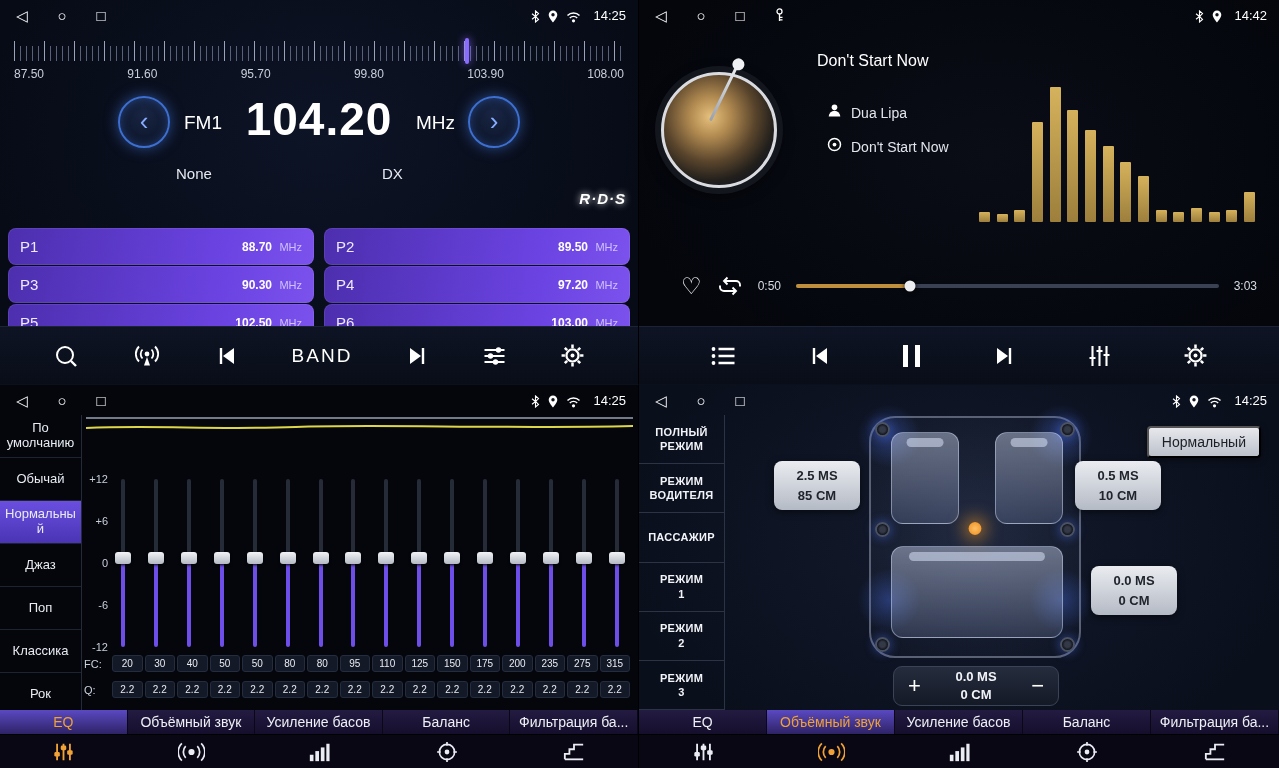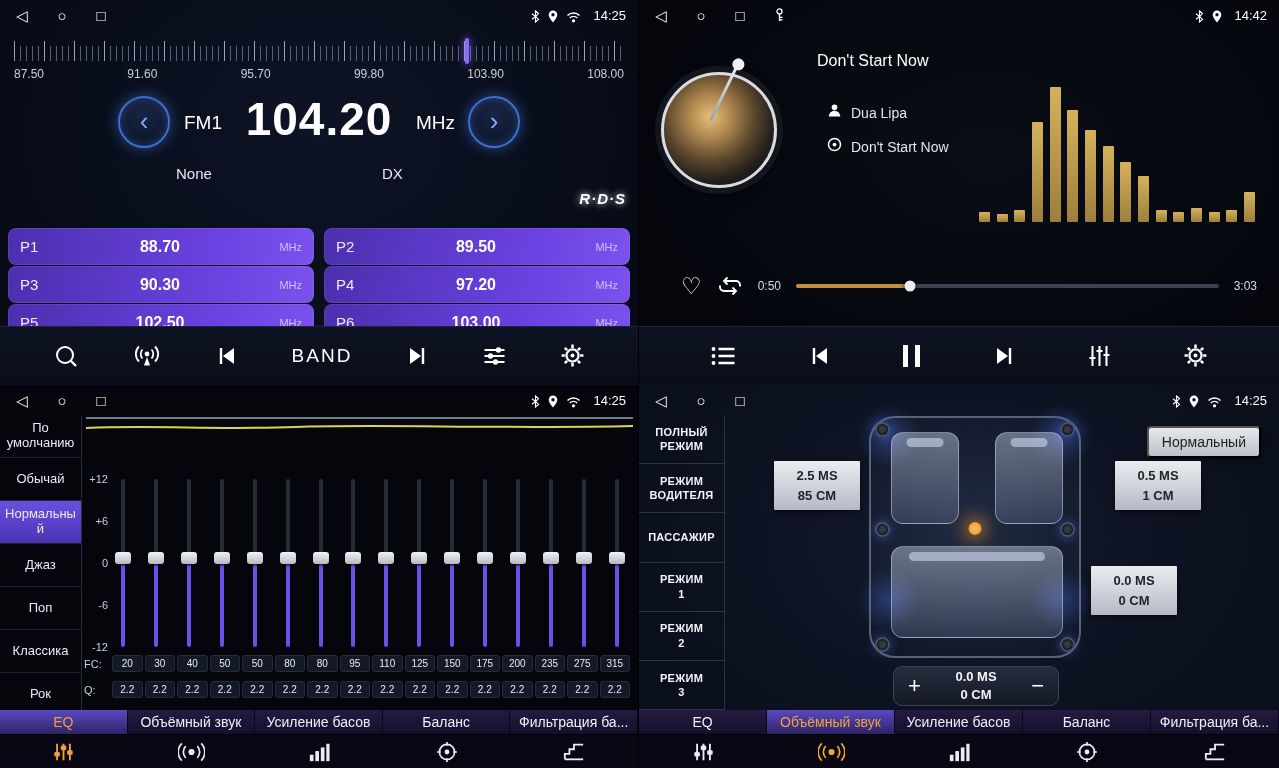--- a/index.html
+++ b/index.html
@@ -32,21 +32,21 @@
 .btn-up{left:468px;top:96px}
 .band-label{position:absolute;left:184px;top:112px;font-size:19px}
 .freq-big{position:absolute;left:0;right:0;top:92px;text-align:center;font-size:46px;font-weight:700;letter-spacing:1px}
 .unit-label{position:absolute;left:416px;top:112px;font-size:19px}
 .sub-none{position:absolute;left:176px;top:165px;font-size:15px;color:#e6e9f0}
 .sub-dx{position:absolute;left:382px;top:165px;font-size:15px;color:#e6e9f0}
 .rds{position:absolute;right:12px;top:190px;font-style:italic;font-weight:700;font-size:15px;letter-spacing:1px;text-shadow:0 0 7px rgba(255,255,255,.9)}
 .presets{position:absolute;left:8px;right:8px;top:228px;display:grid;grid-template-columns:repeat(2,1fr);gap:1px 10px}
 .preset{height:37px;border-radius:8px;background:linear-gradient(100deg,#4c2fae 0%,#6b43e2 70%,#7b52ec 100%);display:flex;align-items:center;padding:0 12px;color:#fff;border:none;cursor:pointer;box-shadow:inset 0 0 0 1px rgba(255,255,255,.08);font-family:inherit}
 .p-id{font-size:15px;width:28px;text-align:left;color:#efeaff}
-.p-freq{flex:1;text-align:center;font-size:16px;font-weight:700}
+.p-freq{flex:1;text-align:right;font-size:12px;font-weight:700}
 .p-unit{font-size:11px;color:#cfc2ff;width:30px;text-align:right}
 
 
 .toolbar{position:absolute;left:0;right:0;bottom:0;height:58px;background:linear-gradient(180deg,#0e1424,#090d18);display:flex;align-items:center;justify-content:space-evenly;border-top:1px solid #1b2335}
 .tb-ico{cursor:pointer;display:flex;align-items:center}
 .tb-band{font-size:19px;letter-spacing:2px;color:#fff;background:none;border:none;cursor:pointer;font-family:inherit}
 
 
 .album{position:absolute;left:22px;top:72px;width:116px;height:116px;border-radius:50%;background:radial-gradient(circle at 42% 38%,#e6c07c 0%,#b08950 22%,#5a452c 48%,#23201c 68%,#101320 85%);border:3px solid #d9dbe0;box-shadow:0 0 0 6px #14161e,0 4px 16px rgba(0,0,0,.85)}
 .tonearm{position:absolute;left:72px;top:-10px;width:3px;height:62px;background:linear-gradient(#eef0f4,#98a0ae);border-radius:2px;transform:rotate(26deg);transform-origin:top center}
@@ -100,22 +100,22 @@
 .g1{left:-14px;top:-14px}.g2{right:-14px;top:-14px}.g3{left:-14px;bottom:24px}.g4{right:-14px;bottom:24px}
 .seat{position:absolute;border-radius:12px;background:linear-gradient(180deg,rgba(205,215,240,.45),rgba(120,135,175,.28));border:1px solid rgba(216,228,255,.45)}
 .seat::before{content:"";position:absolute;left:50%;top:5px;transform:translateX(-50%);width:56%;height:9px;border-radius:5px;background:rgba(226,236,255,.5)}
 .s-fl{left:20px;top:14px;width:68px;height:92px}
 .s-fr{left:124px;top:14px;width:68px;height:92px}
 .s-rear{left:20px;top:128px;width:172px;height:92px}
 .s-rear::before{width:80%}
 .spk{position:absolute;width:15px;height:15px;border-radius:50%;background:radial-gradient(circle,#333947 35%,#0b0d13 75%);border:2px solid #4a5264;box-shadow:0 0 10px 2px rgba(80,120,255,.35)}
 .sp1{left:4px;top:4px}.sp2{right:4px;top:4px}.sp3{left:4px;top:104px}.sp4{right:4px;top:104px}.sp5{left:4px;bottom:4px}.sp6{right:4px;bottom:4px}
 .dot{position:absolute;left:50%;top:104px;transform:translateX(-50%);width:13px;height:13px;border-radius:50%;background:radial-gradient(circle,#ffc066,#ef8c19);box-shadow:0 0 16px 5px rgba(240,150,30,.55)}
-.delay{position:absolute;width:86px;padding:5px 0;border-radius:1px;background:linear-gradient(180deg,#eaecf0,#b4bac5);color:#20242c;text-align:center;font-size:13px;font-weight:700;line-height:1.5;box-shadow:0 2px 7px rgba(0,0,0,.55);cursor:pointer}
-.d-fl{left:135px;top:76px}.d-fr{left:476px;top:76px}.d-rl{left:135px;top:181px}.d-rr{left:452px;top:181px}
+.delay{position:absolute;width:86px;padding:5px 0;border-radius:8px;background:linear-gradient(180deg,#eaecf0,#b4bac5);color:#20242c;text-align:center;font-size:13px;font-weight:700;line-height:1.5;box-shadow:0 2px 7px rgba(0,0,0,.55);cursor:pointer}
+.d-fl{left:135px;top:76px}.d-fr{left:436px;top:76px}.d-rl{left:135px;top:181px}.d-rr{left:452px;top:181px}
 .sf-adjust{position:absolute;left:254px;top:281px;width:166px;height:40px;background:linear-gradient(180deg,#252c3d,#141926);border:1px solid #3b4356;border-radius:9px;display:flex;align-items:center;justify-content:space-between;padding:0 14px}
 .sf-adjust .pm{font-size:22px;color:#fff;background:none;border:none;cursor:pointer;line-height:1;font-family:inherit}
 .sf-adjust .val{text-align:center;font-size:13px;font-weight:700;line-height:1.35;color:#f2f4f8}
 </style>
 </head>
 <body>
 
 <div id="root">
 
   <section class="panel p-radio" id="p-radio">
@@ -616,21 +616,21 @@
       <span class="spk sp5"></span>
       <span class="spk sp6"></span>
       <span class="dot"></span>
     </div>
     <div class="delay d-fl">
       <div>2.5 MS</div>
       <div>85 CM</div>
     </div>
     <div class="delay d-fr">
       <div>0.5 MS</div>
-      <div>1 CM</div>
+      <div>10 CM</div>
     </div>
     <div class="delay d-rr">
       <div>0.0 MS</div>
       <div>0 CM</div>
     </div>
     <div class="sf-adjust">
       <button class="pm">+</button>
       <div class="val">
         <div>0.0 MS</div>
         <div>0 CM</div>

